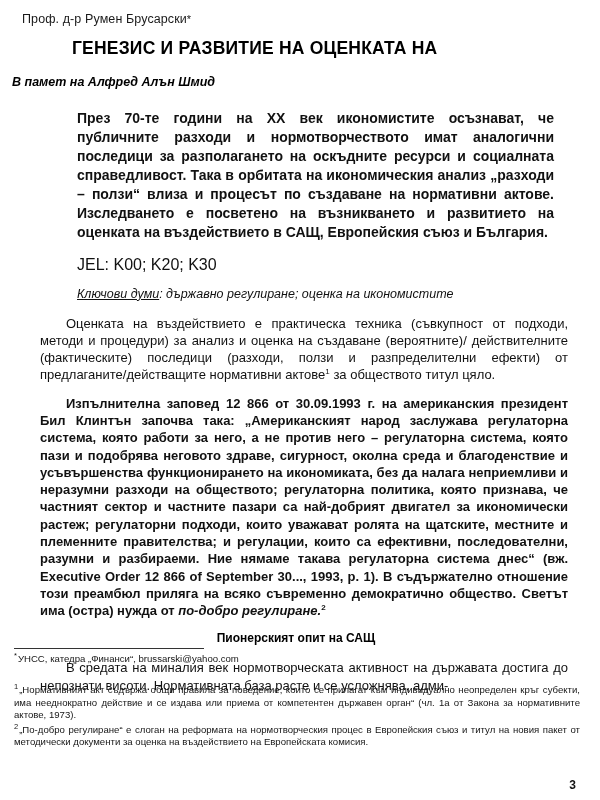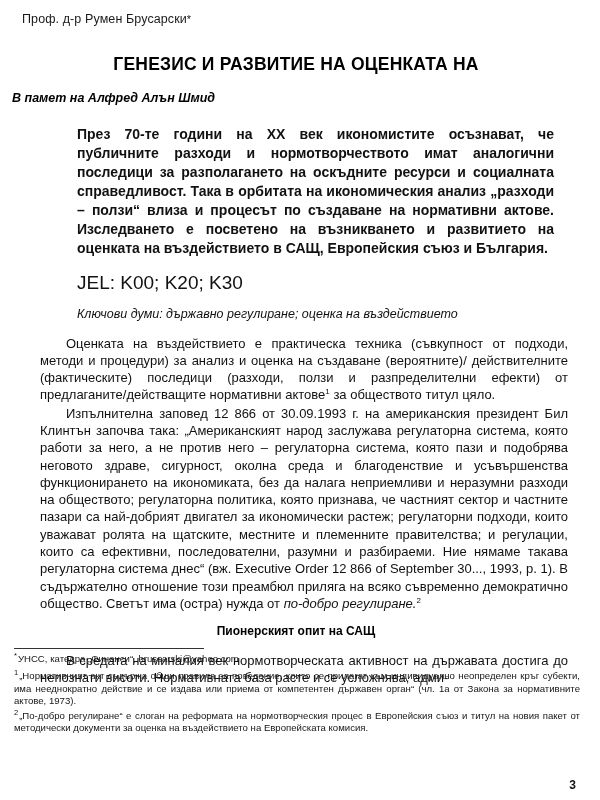--- a/index.html
+++ b/index.html
@@ -31,22 +31,21 @@
     font-size: 12.5px;
     font-weight: 500;
     letter-spacing: 0.1px;
     margin: 2px 0 0 10px;
     color: #1a1a1a;
   }
   .byline .star { font-size: 11px; vertical-align: baseline; }
 
   
   .title-block {
-    margin-top: 28px;
-    text-align: center;
+    margin-top: 12px;
     padding: 0 60px;
   }
   .title {
     font-size: 17.5px;
     font-weight: bold;
     line-height: 1.22;
     letter-spacing: 0.2px;
     color: #000;
   }
 
@@ -67,48 +66,49 @@
     line-height: 1.35;
     text-align: justify;
     text-justify: inter-word;
     font-weight: bold;
     color: #111;
   }
 
   
   .jel {
     margin: 14px 0 0 65px;
-    font-size: 19px;
+    font-size: 16px;
     color: #111;
   }
 
   
   .keywords {
     margin: 13px 0 0 65px;
     font-size: 12.5px;
     font-style: italic;
     color: #111;
   }
   .keywords .kw-label {
+    text-decoration: underline;
     font-style: italic;
   }
 
   
   .body-text {
     margin: 14px 12px 0 28px;
     font-size: 13px;
     line-height: 1.33;
     text-align: justify;
     color: #111;
   }
   .body-text p {
     margin: 0 0 0 0;
     text-indent: 26px;
   }
-  .body-text p + p { margin-top: 1px; }
+  .body-text p + p { margin-top: 11px; font-weight: bold; }
   .body-text .it { font-style: italic; }
   sup {
     font-size: 8px;
     vertical-align: super;
     line-height: 0;
   }
 
   
   .section-heading {
     margin-top: 12px;
@@ -138,21 +138,21 @@
     color: #151515;
     margin: 0 0 2px 2px;
     padding-left: 0;
   }
   .footnote .fn-num {
     font-size: 7.5px;
     vertical-align: super;
     line-height: 0;
     margin-right: 1px;
   }
-  .footnote.first { margin-bottom: 5px; }
+  .footnote.first { margin-bottom: 19px; }
 
   
   .page-number {
     position: absolute;
     right: 16px;
     bottom: 8px;
     font-size: 12px;
     font-weight: bold;
     color: #111;
   }
@@ -169,21 +169,21 @@
       <span>ГЕНЕЗИС И РАЗВИТИЕ НА ОЦЕНКАТА НА</span><br>
     </div>
   </div>
 
   <div class="dedication">В памет на Алфред Алън Шмид</div>
 
   <div class="abstract">През 70-те години на ХХ век икономистите осъзнават, че публичните разходи и нормотворчеството имат аналогични последици за разполагането на оскъдните ресурси и социалната справедливост. Така в орбитата на икономическия анализ „разходи – ползи“ влиза и процесът по създаване на нормативни актове. Изследването е посветено на възникването и развитието на оценката на въздействието в САЩ, Европейския съюз и България.</div>
 
   <div class="jel">JEL: K00; K20; K30</div>
 
-  <div class="keywords"><span class="kw-label">Ключови думи</span><span>: държавно регулиране; оценка на въздействието</span></div>
+  <div class="keywords"><span class="kw-label">Ключови думи</span><span>: държавно регулиране; оценка на икономистите</span></div>
 
   <div class="body-text">
     <p><span>Оценката на въздействието е практическа техника (съвкупност от подходи, методи и процедури) за анализ и оценка на създаване (вероятните)/ действителните (фактическите) последици (разходи, ползи и разпределителни ефекти) от предлаганите/действащите нормативни актове</span><sup>1</sup><span> за обществото титул цяло.</span></p>
 
     <p><span>Изпълнителна заповед 12 866 от 30.09.1993 г. на американския президент Бил Клинтън започва така: „Американският народ заслужава регулаторна система, която работи за него, а не против него – регулаторна система, която пази и подобрява неговото здраве, сигурност, околна среда и благоденствие и усъвършенства функционирането на икономиката, без да налага неприемливи и неразумни разходи на обществото; регулаторна политика, която признава, че частният сектор и частните пазари са най-добрият двигател за икономически растеж; регулаторни подходи, които уважават ролята на щатските, местните и племенните правителства; и регулации, които са ефективни, последователни, разумни и разбираеми. Ние нямаме такава регулаторна система днес“ (вж. Executive Order 12 866 of September 30..., 1993, p. 1). В съдържателно отношение този преамбюл приляга на всяко съвременно демократично общество. Светът има (остра) нужда от </span><span class="it">по-добро регулиране.</span><sup>2</sup></p>
   </div>
 
   <div class="section-heading">Пионерският опит на САЩ</div>
 
   <div class="body-text">

